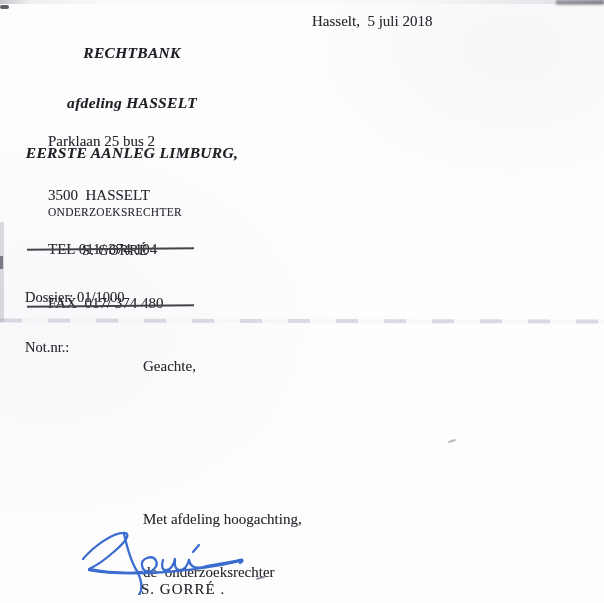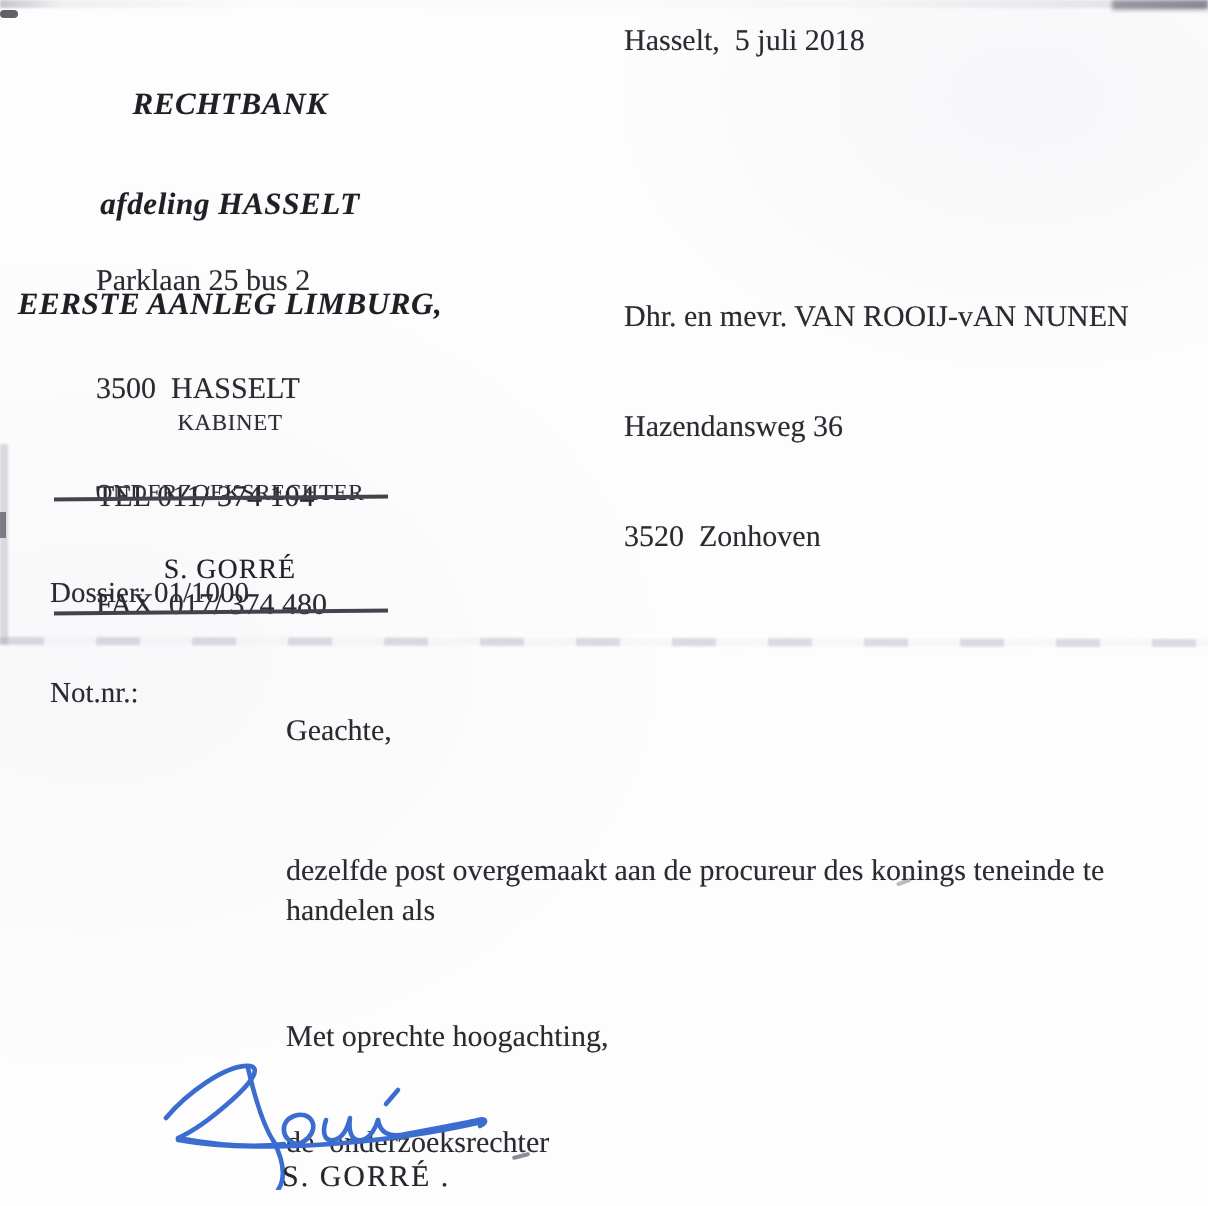--- a/index.html
+++ b/index.html
@@ -11,21 +11,21 @@
       radial-gradient(ellipse 300px 200px at 85% 8%, rgba(120,125,140,.05), transparent 70%),
       radial-gradient(ellipse 420px 300px at 8% 55%, rgba(120,125,140,.04), transparent 70%),
       #fdfdfe;
   }
   .abs{position:absolute;white-space:pre-wrap;}
   .txt{text-shadow:0 0 .4px rgba(40,40,50,.35);}
 
   
   .court{left:0;top:12px;width:230px;text-align:center;
          font-style:italic;font-weight:bold;font-size:15.5px;line-height:16.6px;
-         color:#1f1f26;letter-spacing:.3px;}
+         color:#1f1f26;letter-spacing:.3px;padding-left:17px;}
   .sender{left:48px;top:96px;font-size:15px;line-height:18px;}
   .cabinet{left:0;top:183px;width:230px;text-align:center;
            font-size:11.5px;line-height:11.8px;letter-spacing:.3px;color:#2e2e36;}
   .judge{margin-top:3px;font-size:14px;font-weight:normal;letter-spacing:.5px;color:#22222a;}
 
   
   .dateline{left:312px;top:13px;font-size:15px;}
   .recipient{left:312px;top:114px;font-size:15px;line-height:18.2px;}
 
   
@@ -79,48 +79,41 @@
   </div>
 
   <div class="abs sender txt">
     <div>Parklaan 25 bus 2</div>
     <div>3500  HASSELT</div>
     <div>TEL 011/ 374 104</div>
     <div>FAX  017/ 374 480</div>
   </div>
 
   <div class="abs cabinet txt">
-    <div>KABINET</div>
     <div>ONDERZOEKSRECHTER</div>
     <div class="judge">S. GORRÉ</div>
   </div>
 
   <div class="abs dateline txt">Hasselt,  5 juli 2018</div>
 
-  <div class="abs recipient txt">
-    <div>Dhr. en mevr. VAN ROOIJ-vAN NUNEN</div>
-    <div>Hazendansweg 36</div>
-    <div>3520  Zonhoven</div>
-  </div>
 
   <div class="abs rule rule-top"></div>
   <div class="abs dossier txt">
     <div>Dossier: 01/1000</div>
     <div>Not.nr.:</div>
   </div>
   <div class="abs rule rule-bottom"></div>
 
   <div class="abs salutation txt">Geachte,</div>
 
   <div class="abs paragraph txt">
-    <div>dezelfde post overgemaakt aan de procureur des konings teneinde te handelen als</div>
   </div>
 
   <div class="abs closing txt">
-    <div>Met oprechte hoogachting,</div>
+    <div>Met afdeling hoogachting,</div>
     <div>de  onderzoeksrechter</div>
   </div>
 
   <svg class="sig-svg" width="205" height="76" viewBox="0 0 205 76">
     <g fill="none" stroke="#3b6ccf" stroke-width="2.3" stroke-linecap="round" stroke-linejoin="round">
       <path d="M 10 40 C 20 28, 40 13, 52 14 C 58 15, 52 23, 43 31 C 34 39, 23 47, 16 50 C 32 53, 52 55, 69 53"></path>
       <path d="M 51 15 C 54 28, 58 43, 64 52"></path>
       <path d="M 76 53 C 68 52, 66 42, 74 39 C 82 36, 87 44, 81 50 C 77 54, 71 54, 76 53"></path>
       <path d="M 90 41 C 88 47, 89 52, 94 51 C 99 50, 101 44, 102 40 C 101 47, 103 52, 108 51 C 112 50, 115 45, 116 41"></path>
       <path d="M 120 33 L 126 26"></path>

